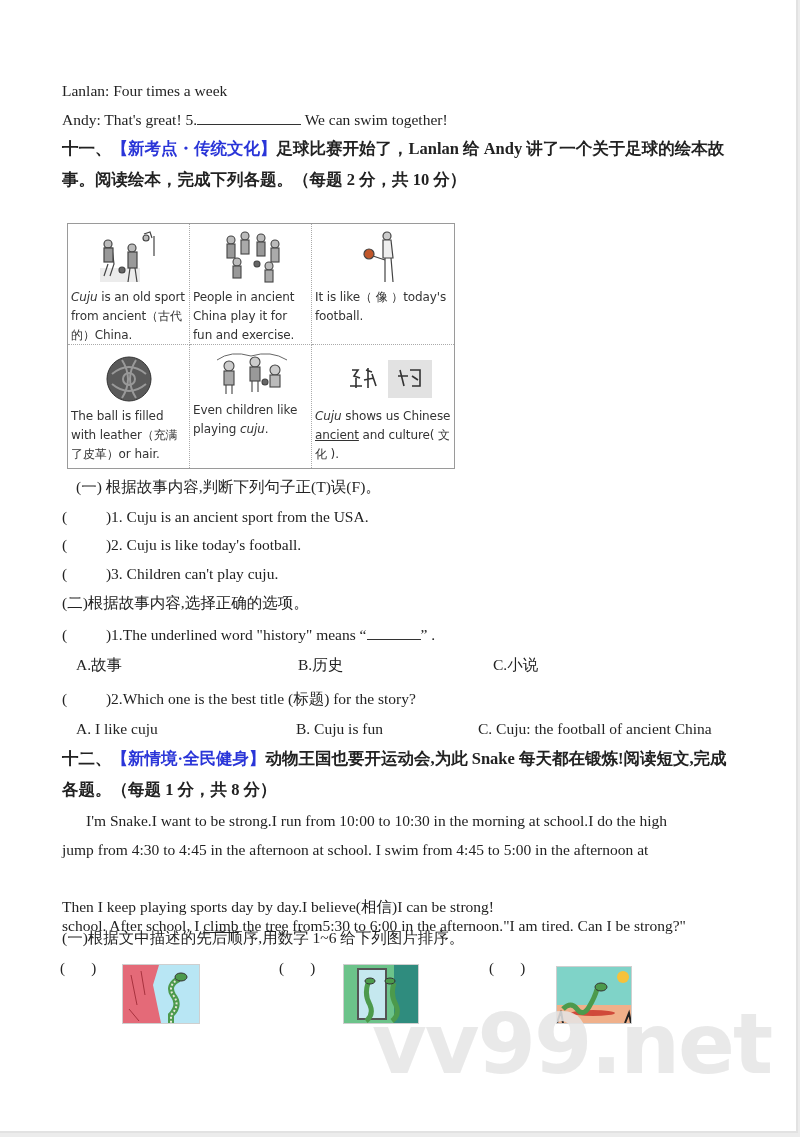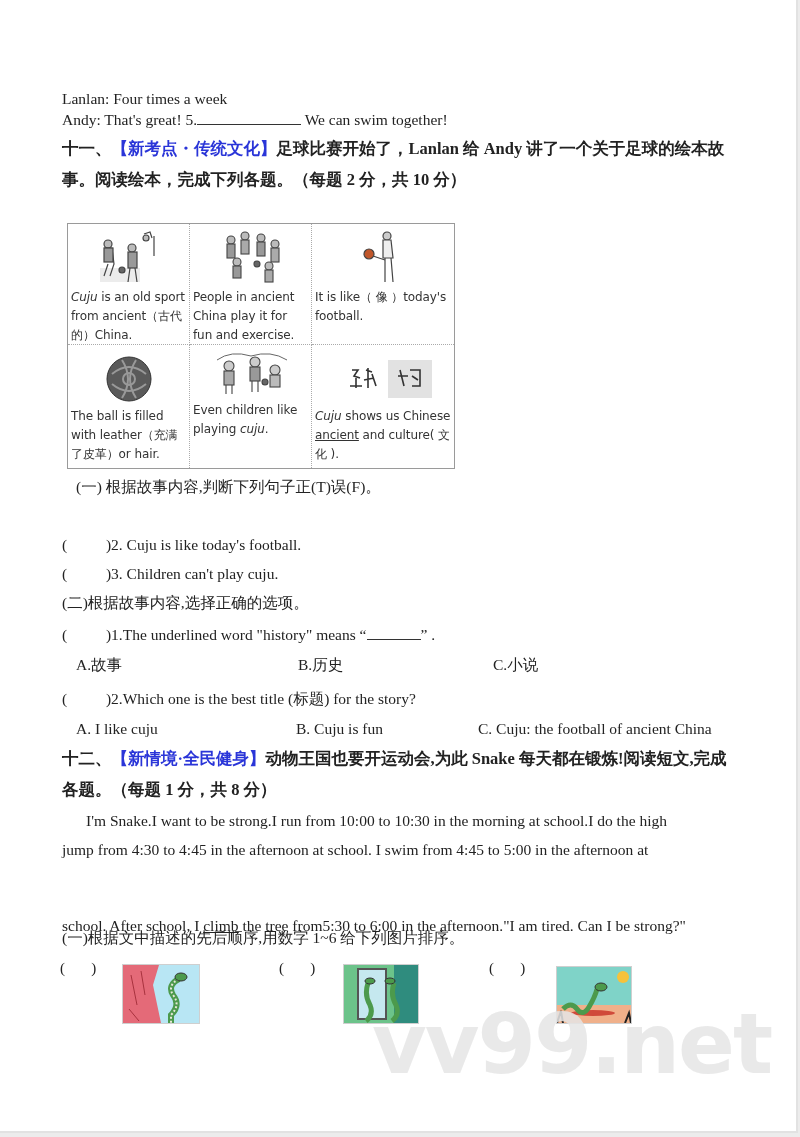--- a/index.html
+++ b/index.html
@@ -58,21 +58,21 @@
     font-family: "DejaVu Sans", "Liberation Sans", sans-serif;
     font-weight: bold; font-size: 84px; color: #e6e6e6; letter-spacing: -2px;
     opacity: 0.85; pointer-events: none;
   }
 </style>
 </head>
 <body>
 
 <div class="page">
 
-  <div class="line" style="top:89px;text-align:center;">Lanlan: Four times a week</div>
+  <div class="line" style="top:81px;text-align:center;">Lanlan: Four times a week</div>
   <div class="line" style="top:110px;">
     <span>Andy: That's great! 5.</span><span class="blank" style="width:104px;"></span><span> We can swim together!</span>
   </div>
 
   <div class="line heading" style="top:139px;">
     <span>十一、</span><span class="tag">【新考点・传统文化】</span><span>足球比赛开始了，Lanlan 给 Andy 讲了一个关于足球的绘本故</span>
   </div>
   <div class="line heading" style="top:170px;">事。阅读绘本，完成下列各题。（每题 2 分，共 10 分）</div>
 
   <div class="book">
@@ -181,20 +181,23 @@
             <path d="M38 14 L44 16 M40 12 L40 32 M36 24 L46 22 M44 18 L48 30"></path>
             <path d="M72 14 L76 30 M70 20 L80 20 M82 14 L92 14 L92 30 L84 30 M84 20 L90 24"></path>
           </g>
         </svg>
       </div>
       <div class="cap"><span class="it">Cuju</span><span> shows us Chinese </span><br><span class="underlined">ancient</span><span> and culture( 文化 ).</span></div>
     </div>
   </div>
 
   <div class="line" style="top:477px; left:76px;">(一) 根据故事内容,判断下列句子正(T)误(F)。</div>
+  <div class="line" style="top:507px;">
+    <span class="paren" style="white-space:pre;">(          )</span><span>1. Cuju is an ancient sport from the USA.</span>
+  </div>
   <div class="line" style="top:535px;">
     <span class="paren" style="white-space:pre;">(          )</span><span>2. Cuju is like today's football.</span>
   </div>
   <div class="line" style="top:564px;">
     <span class="paren" style="white-space:pre;">(          )</span><span>3. Children can't play cuju.</span>
   </div>
 
   <div class="line" style="top:593px;">(二)根据故事内容,选择正确的选项。</div>
   <div class="line" style="top:625px;">
     <span class="paren" style="white-space:pre;">(          )</span><span>1.The underlined word "history" means “</span><span class="blank" style="width:54px;"></span><span>” .</span>
@@ -213,20 +216,21 @@
   <div class="line heading" style="top:749px;">
     <span>十二、</span><span class="tag">【新情境·全民健身】</span><span>动物王国也要开运动会,为此 Snake 每天都在锻炼!阅读短文,完成</span>
   </div>
   <div class="line heading" style="top:780px;">各题。（每题 1 分，共 8 分）</div>
 
   <div class="line" style="top:811px; left:86px;">I'm Snake.I want to be strong.I run from 10:00 to 10:30 in the morning at school.I do the high</div>
   <div class="line" style="top:840px;">jump from 4:30 to 4:45 in the afternoon at school. I swim from 4:45 to 5:00 in the afternoon at</div>
   <div class="line" style="top:916px;">
     <span>school. After school, I </span><span class="underlined">climb</span><span> the tree from5:30 to 6:00 in the afternoon."I am tired. Can I be strong?"</span>
   </div>
+  <div class="line" style="top:897px;">Then I keep playing sports day by day.I believe(相信)I can be strong!</div>
   <div class="line" style="top:928px;">(一)根据文中描述的先后顺序,用数字 1~6 给下列图片排序。</div>
 
   <div class="ordparen" style="left:60px; top:960px; white-space:pre;">(       )</div>
   <div class="snakepic" style="left:122px; top:964px; width:76px; height:58px; background:#b8e6f4;">
     <svg width="76" height="58" viewBox="0 0 76 58">
       <path d="M0 0 L36 0 L30 20 L38 58 L0 58 Z" fill="#e46a78"></path>
       <path d="M8 10 L14 40 M18 6 L22 30 M6 44 L16 56" stroke="#a8323e" stroke-width="1" fill="none"></path>
       <path d="M56 14 Q44 20 50 30 Q58 40 48 50 L48 58" stroke="#4c9a4c" stroke-width="6" fill="none"></path>
       <path d="M56 14 Q44 20 50 30 Q58 40 48 50 L48 58" stroke="#e8e8d8" stroke-width="2" stroke-dasharray="2 2" fill="none"></path>
       <ellipse cx="58" cy="12" rx="6" ry="4" fill="#4c9a4c" stroke="#333"></ellipse>

